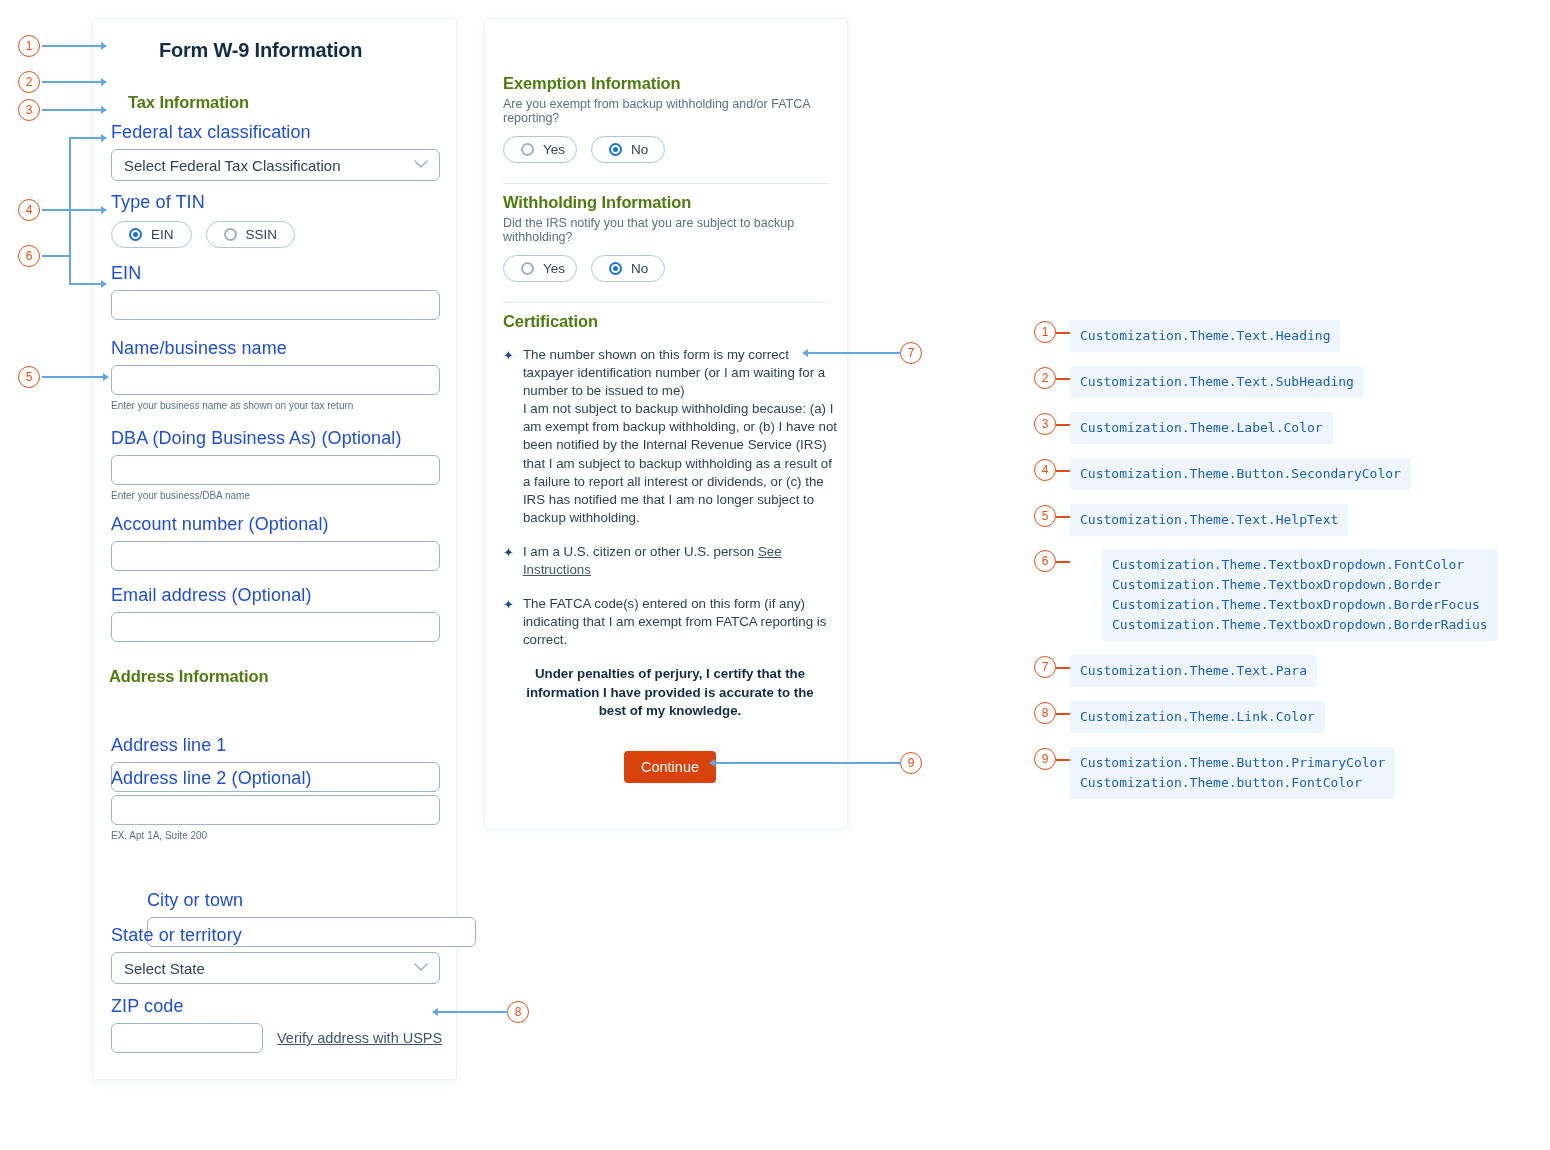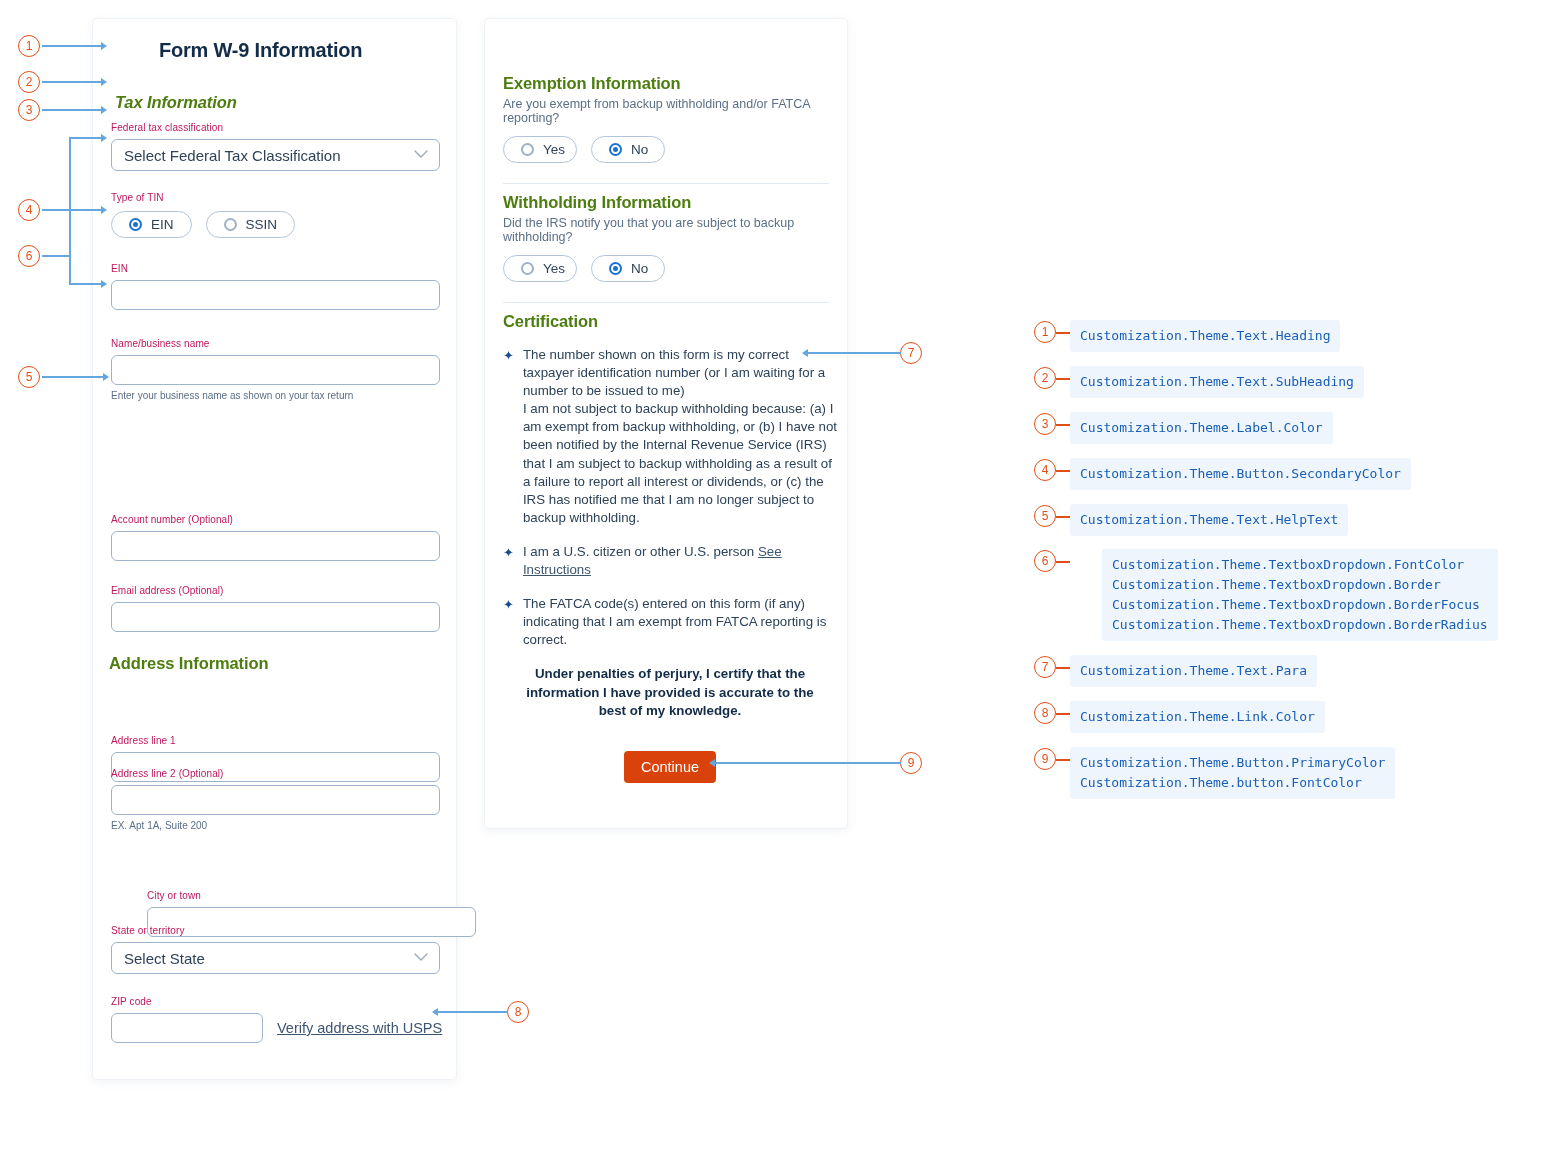--- a/index.html
+++ b/index.html
@@ -27,21 +27,21 @@
   .h-title {
     font-size: 20px; font-weight: 700; color: #132c47;
     letter-spacing: -.2px; line-height: 1.1;
     position: relative; display: inline-block; margin-left: 48px;
   }
   .h-sub {
     font-size: 16.5px; font-weight: 700; color: #4d7c0f;
     letter-spacing: -.1px;
   }
   .field-label {
-    font-size: 10px; color: #be185d; letter-spacing: .1px;
+    font-size: 18px; color: #1d4ed8; letter-spacing: .1px;
     margin-bottom: 6px; display: block;
   }
   .help-text {
     font-size: 10px; color: #5b6f86; margin-top: 5px; display: block;
   }
   .q-text { font-size: 12.5px; color: #5b6f86; margin-top: 4px; display: block; }
 
   
   .tb {
     width: 329px; height: 30px;
@@ -123,21 +123,21 @@
 <body>
 
 <div class="panel" id="left-panel">
 
   <div style="position:absolute; left:18px; top:20px;">
     <div class="h-title">Form W-9 Information</div>
     <div class="ul-seg" style="left:0; width:62px; bottom:-6px; position:absolute;"></div>
     <div class="ul-seg" style="left:72px; width:42px; bottom:-6px; position:absolute;"></div>
   </div>
 
-  <div style="position:absolute; left:22px; top:74px;font-style:italic;" class="h-sub">Tax Information</div>
+  <div style="position:absolute; left:35px; top:74px;" class="h-sub">Tax Information</div>
 
   <div style="position:absolute; left:18px; top:103px;">
     <span class="field-label">Federal tax classification</span>
     <div class="dd">
       <span>Select Federal Tax Classification</span>
       <span class="chev">
         <svg width="14" height="9" viewBox="0 0 14 9">
             <path d="M1 1 L7 7 L13 1" stroke="#9aa9bb" stroke-width="1.4" fill="none" stroke-linecap="round"></path>
           </svg>
       </span>
@@ -162,32 +162,37 @@
     <span class="field-label">EIN</span>
     <input class="tb" type="text" value="" style="">
   </div>
 
   <div style="position:absolute; left:18px; top:319px;">
     <span class="field-label">Name/business name</span>
     <input class="tb" type="text" value="" style="">
     <span class="help-text">Enter your business name as shown on your tax return</span>
   </div>
 
+  <div style="position:absolute; left:18px; top:409px;">
+    <span class="field-label">DBA (Doing Business As) (Optional)</span>
+    <input class="tb" type="text" value="" style="">
+    <span class="help-text">Enter your business/DBA name</span>
+  </div>
 
   <div style="position:absolute; left:18px; top:495px;">
     <span class="field-label">Account number (Optional)</span>
     <input class="tb" type="text" value="" style="">
   </div>
 
   <div style="position:absolute; left:18px; top:566px;">
     <span class="field-label">Email address (Optional)</span>
     <input class="tb" type="text" value="" style="">
   </div>
 
-  <div style="position:absolute; left:16px; top:635px;" class="h-sub">Address Information</div>
+  <div style="position:absolute; left:16px; top:648px;" class="h-sub">Address Information</div>
 
   <div style="position:absolute; left:18px; top:716px;">
     <span class="field-label">Address line 1</span>
     <input class="tb" type="text" value="" style="">
   </div>
 
   <div style="position:absolute; left:18px; top:749px;">
     <span class="field-label">Address line 2 (Optional)</span>
     <input class="tb" type="text" value="" style="">
     <span class="help-text">EX. Apt 1A, Suite 200</span>

